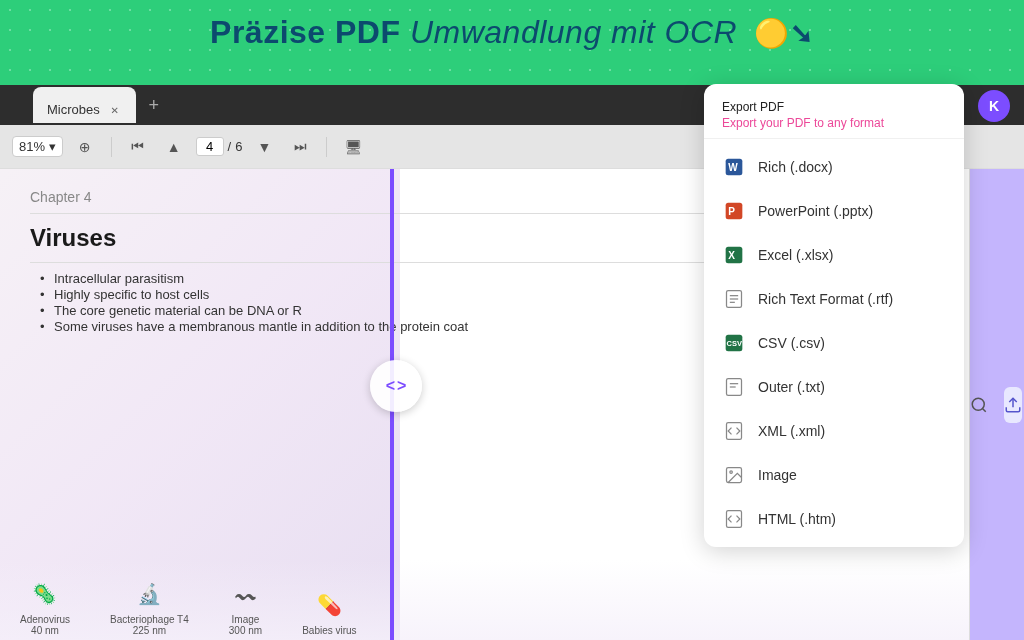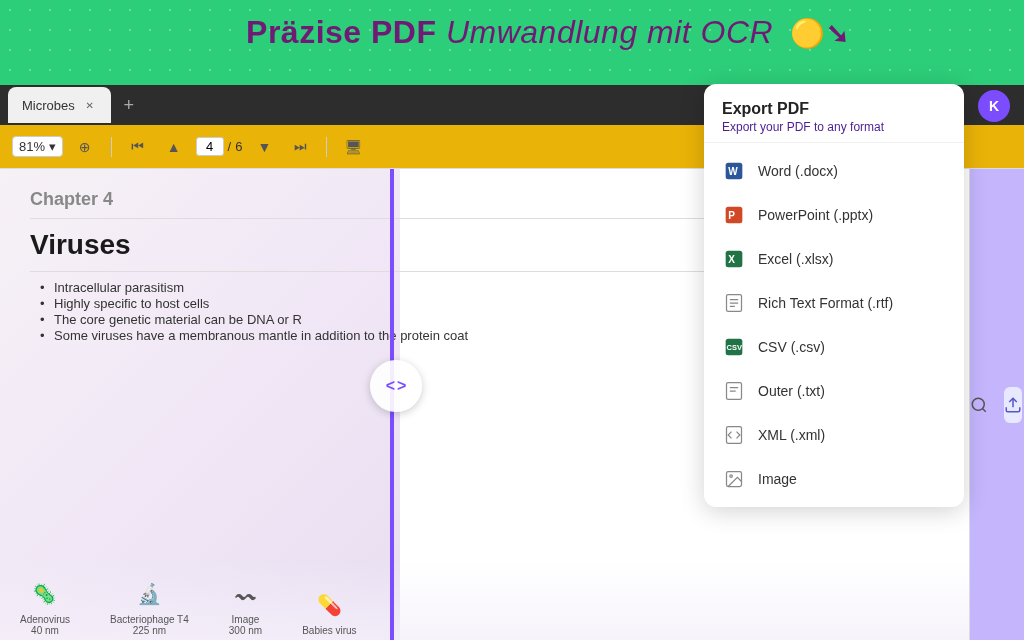--- a/index.html
+++ b/index.html
@@ -15,23 +15,22 @@
     
     .hero-text {
       position: absolute;
       top: 14px;
       left: 50%;
       transform: translateX(-50%);
       z-index: 10;
       white-space: nowrap;
       font-size: 32px;
       font-weight: 700;
-      color: #701a75;
+      color: #0c4a6e;
       letter-spacing: 0.5px;
-      margin-left: 36px;
     }
     .hero-text .italic-part {
       font-style: italic;
       font-weight: 400;
     }
     .hero-arrow {
       display: inline-block;
       margin-left: 8px;
       font-size: 28px;
     }
@@ -52,27 +51,28 @@
       display: flex;
       align-items: center;
       background: #2d2d2d;
       height: 40px;
       padding: 0 8px;
       gap: 4px;
     }
 
     .tab {
       display: flex;
-      align-items: center;
+      align-items: flex-end;
       gap: 8px;
       padding: 6px 14px;
       border-radius: 8px 8px 0 0;
       font-size: 13px;
       cursor: pointer;
       height: 36px;
+      margin-left: 25px;
     }
 
     .tab.active {
       background: #f0f0f0;
       color: #333;
     }
 
     .tab.inactive {
       background: #3d3d3d;
       color: #aaa;
@@ -99,21 +99,21 @@
       justify-content: center;
       color: #aaa;
       font-size: 18px;
       cursor: pointer;
     }
 
     
     .toolbar {
       display: flex;
       align-items: center;
-      background: #eab308;
+      background: #e5e5e5;
       height: 44px;
       padding: 0 12px;
       gap: 8px;
       border-bottom: 1px solid #ddd;
     }
 
     .zoom-control {
       display: flex;
       align-items: center;
       gap: 4px;
@@ -187,34 +187,33 @@
       bottom: 0;
       overflow: hidden;
     }
 
     .pdf-content {
       padding: 20px 30px;
       position: relative;
     }
 
     .chapter-label {
-      font-size: 18px;
+      font-size: 14px;
       color: #888;
       margin-bottom: 8px;
-      font-weight: bold;
     }
 
     .pdf-divider {
       border: none;
       border-top: 1px solid #ddd;
       margin: 8px 0;
     }
 
     .section-title {
-      font-size: 28px;
+      font-size: 24px;
       font-weight: bold;
       color: #1a1a1a;
       margin: 10px 0;
     }
 
     .bullet-list {
       margin: 8px 0;
       padding-left: 10px;
     }
 
@@ -354,28 +353,28 @@
       z-index: 100;
       overflow: hidden;
     }
 
     .export-header {
       padding: 16px 18px 8px;
       border-bottom: 1px solid #f0f0f0;
     }
 
     .export-title {
-      font-size: 16px;
-      font-weight: 700;
+      font-size: 12px;
+      font-weight: 400;
       color: #222;
     }
 
     .export-subtitle {
       font-size: 12px;
-      color: #4c1d95;
+      color: #ec4899;
       margin-top: 2px;
     }
 
     .export-items {
       padding: 6px 0;
     }
 
     .export-item {
       display: flex;
       align-items: center;
@@ -590,21 +589,21 @@
     <div class="export-subtitle">Export your PDF to any format</div>
   </div>
   <div class="export-items">
     <div class="export-item">
       <div class="export-icon">
         <svg width="20" height="20" viewBox="0 0 24 24" fill="#2b579a">
             <rect x="2" y="2" width="20" height="20" rx="3" ry="3"></rect>
             <text x="5" y="17" fill="white" font-size="12" font-weight="bold">W</text>
           </svg>
       </div>
-      <span>Word (.docx)</span>
+      <span>Rich (.docx)</span>
     </div>
     <div class="export-item">
       <div class="export-icon">
         <svg width="20" height="20" viewBox="0 0 24 24" fill="#d24726">
             <rect x="2" y="2" width="20" height="20" rx="3" ry="3"></rect>
             <text x="5" y="17" fill="white" font-size="12" font-weight="bold">P</text>
           </svg>
       </div>
       <span>PowerPoint (.pptx)</span>
     </div>
@@ -660,14 +659,24 @@
     <div class="export-item">
       <div class="export-icon">
         <svg width="20" height="20" viewBox="0 0 24 24" fill="none" stroke="#888" stroke-width="1.5">
           <rect x="3" y="3" width="18" height="18" rx="2"></rect>
             <circle cx="8.5" cy="8.5" r="1.5"></circle>
             <polyline points="21,15 16,10 5,21"></polyline>
         </svg>
       </div>
       <span>Image</span>
     </div>
+    <div class="export-item">
+      <div class="export-icon">
+        <svg width="20" height="20" viewBox="0 0 24 24" fill="none" stroke="#888" stroke-width="1.5">
+          <rect x="3" y="2" width="18" height="20" rx="2"></rect>
+            <polyline points="9,8 5,12 9,16"></polyline>
+            <polyline points="15,8 19,12 15,16"></polyline>
+        </svg>
+      </div>
+      <span>HTML (.htm)</span>
+    </div>
   </div>
 </div>
 
 </body></html>

